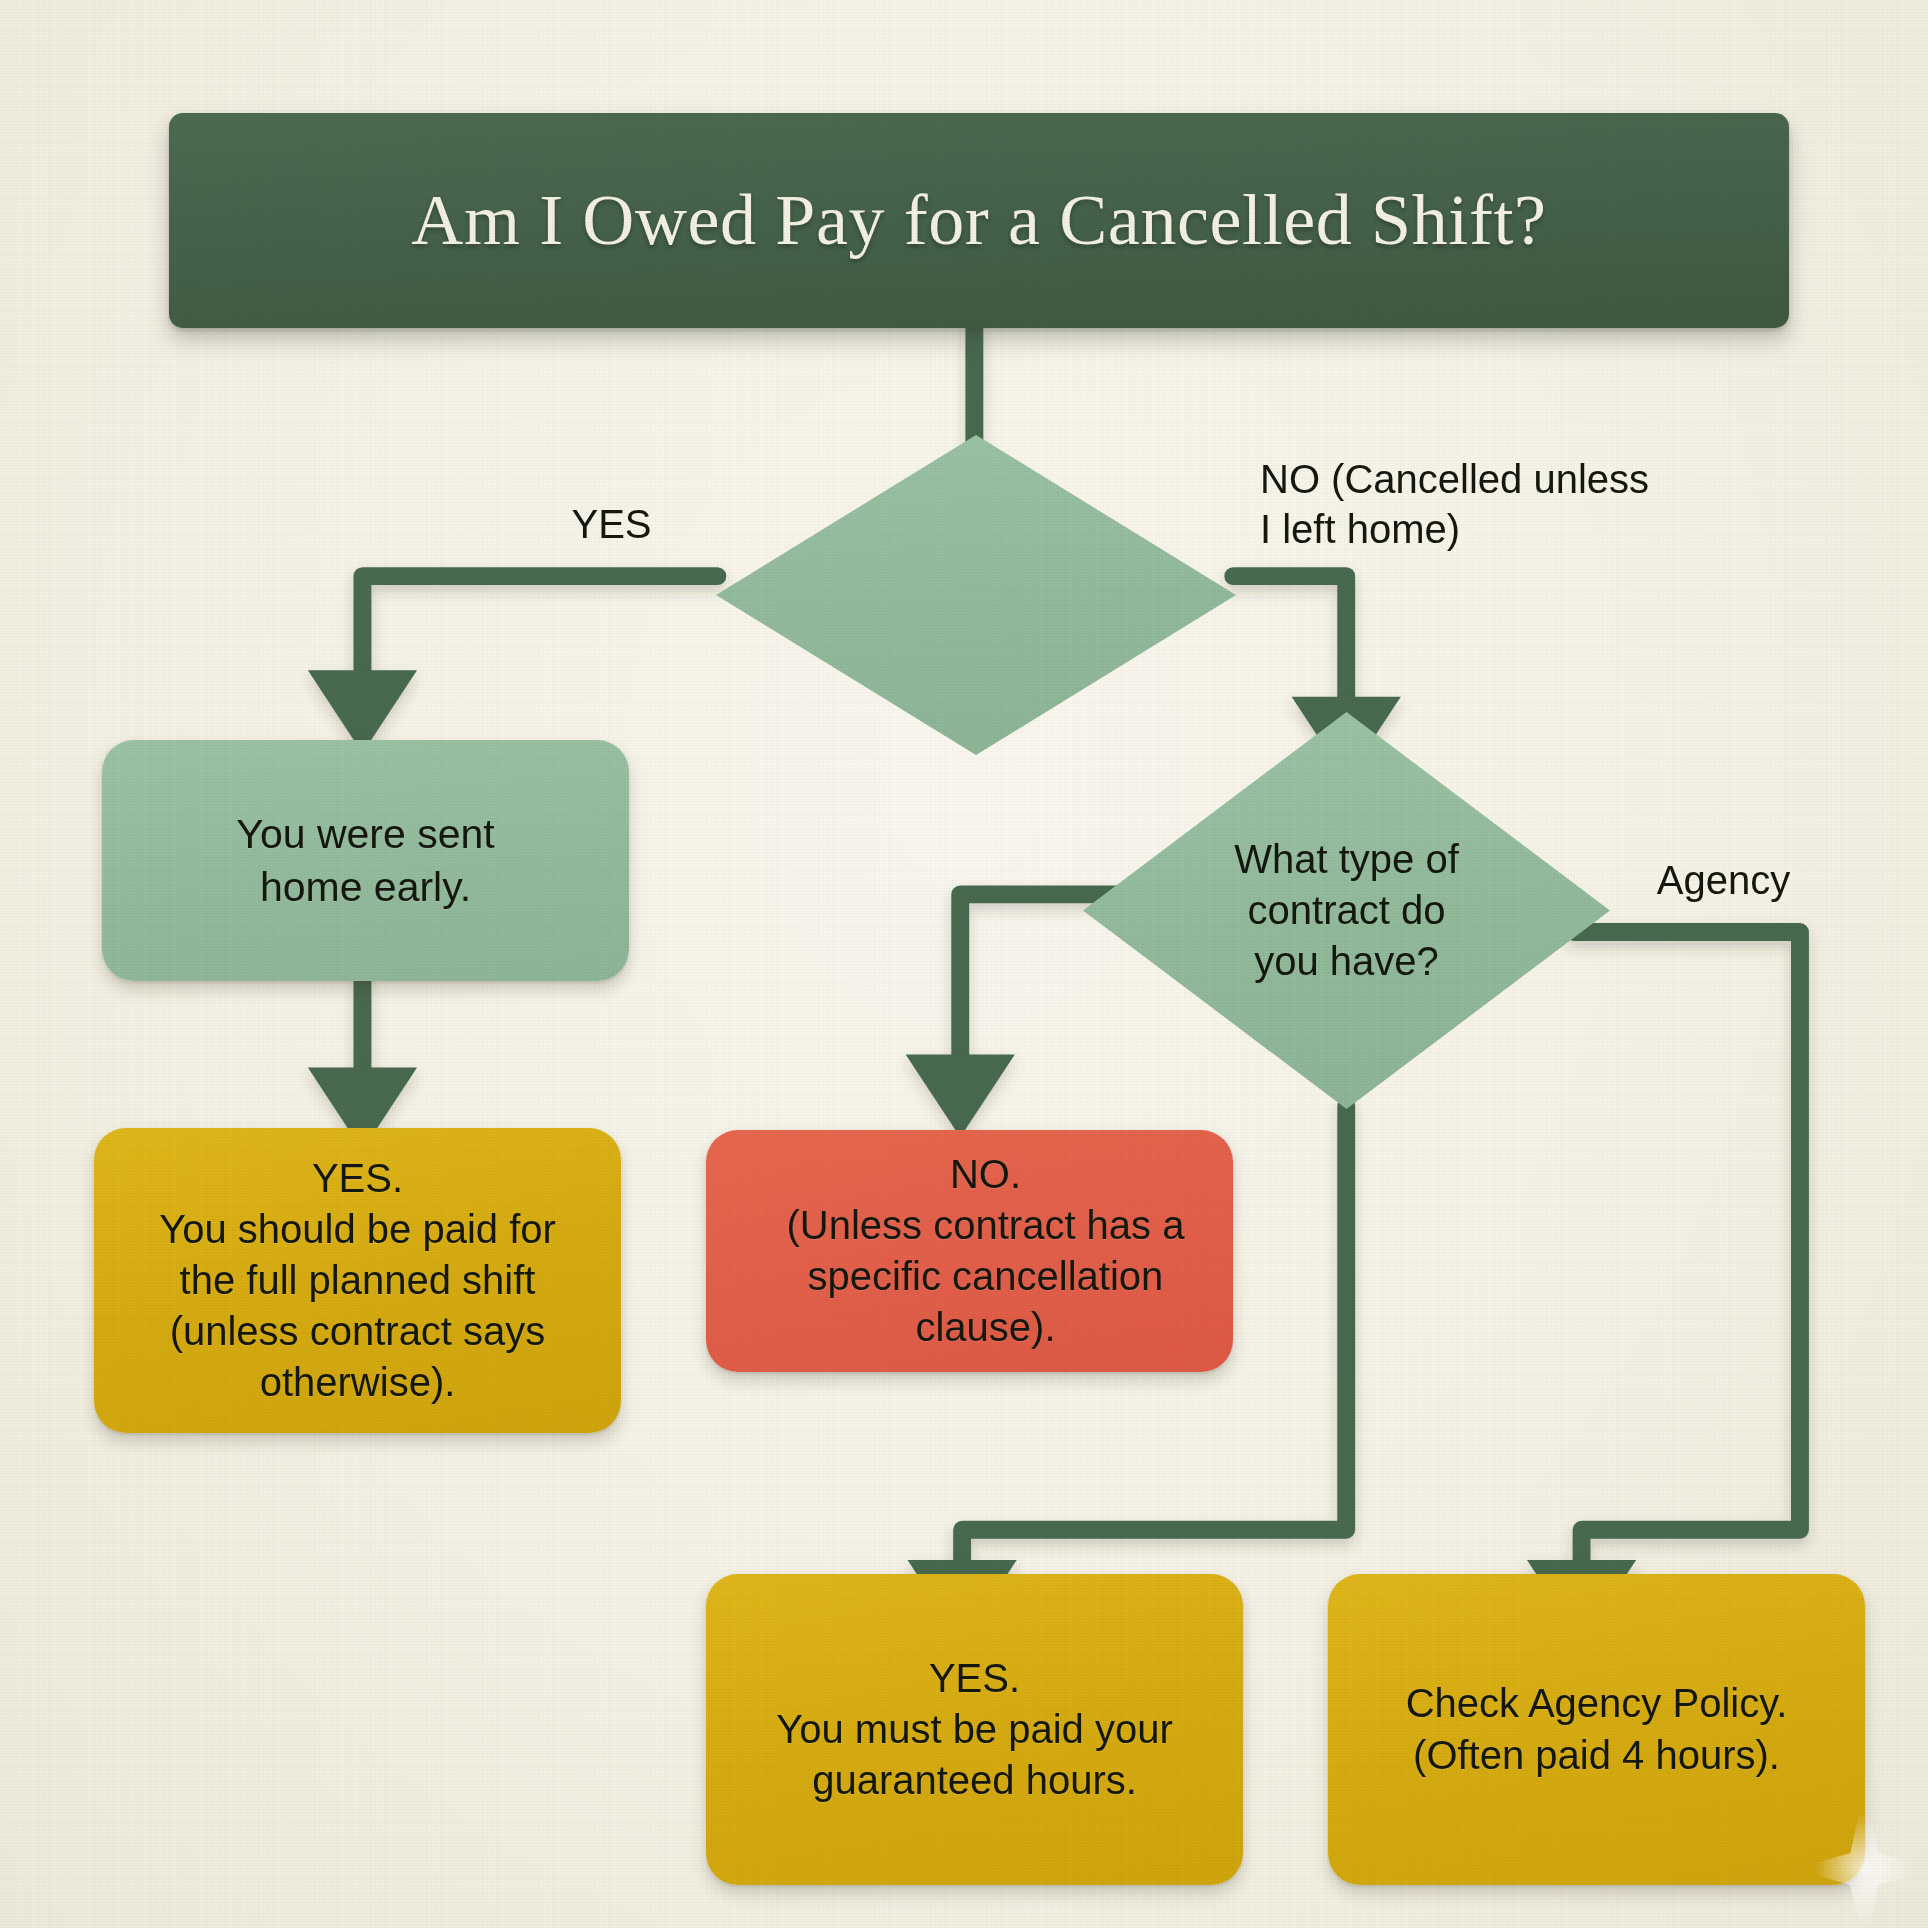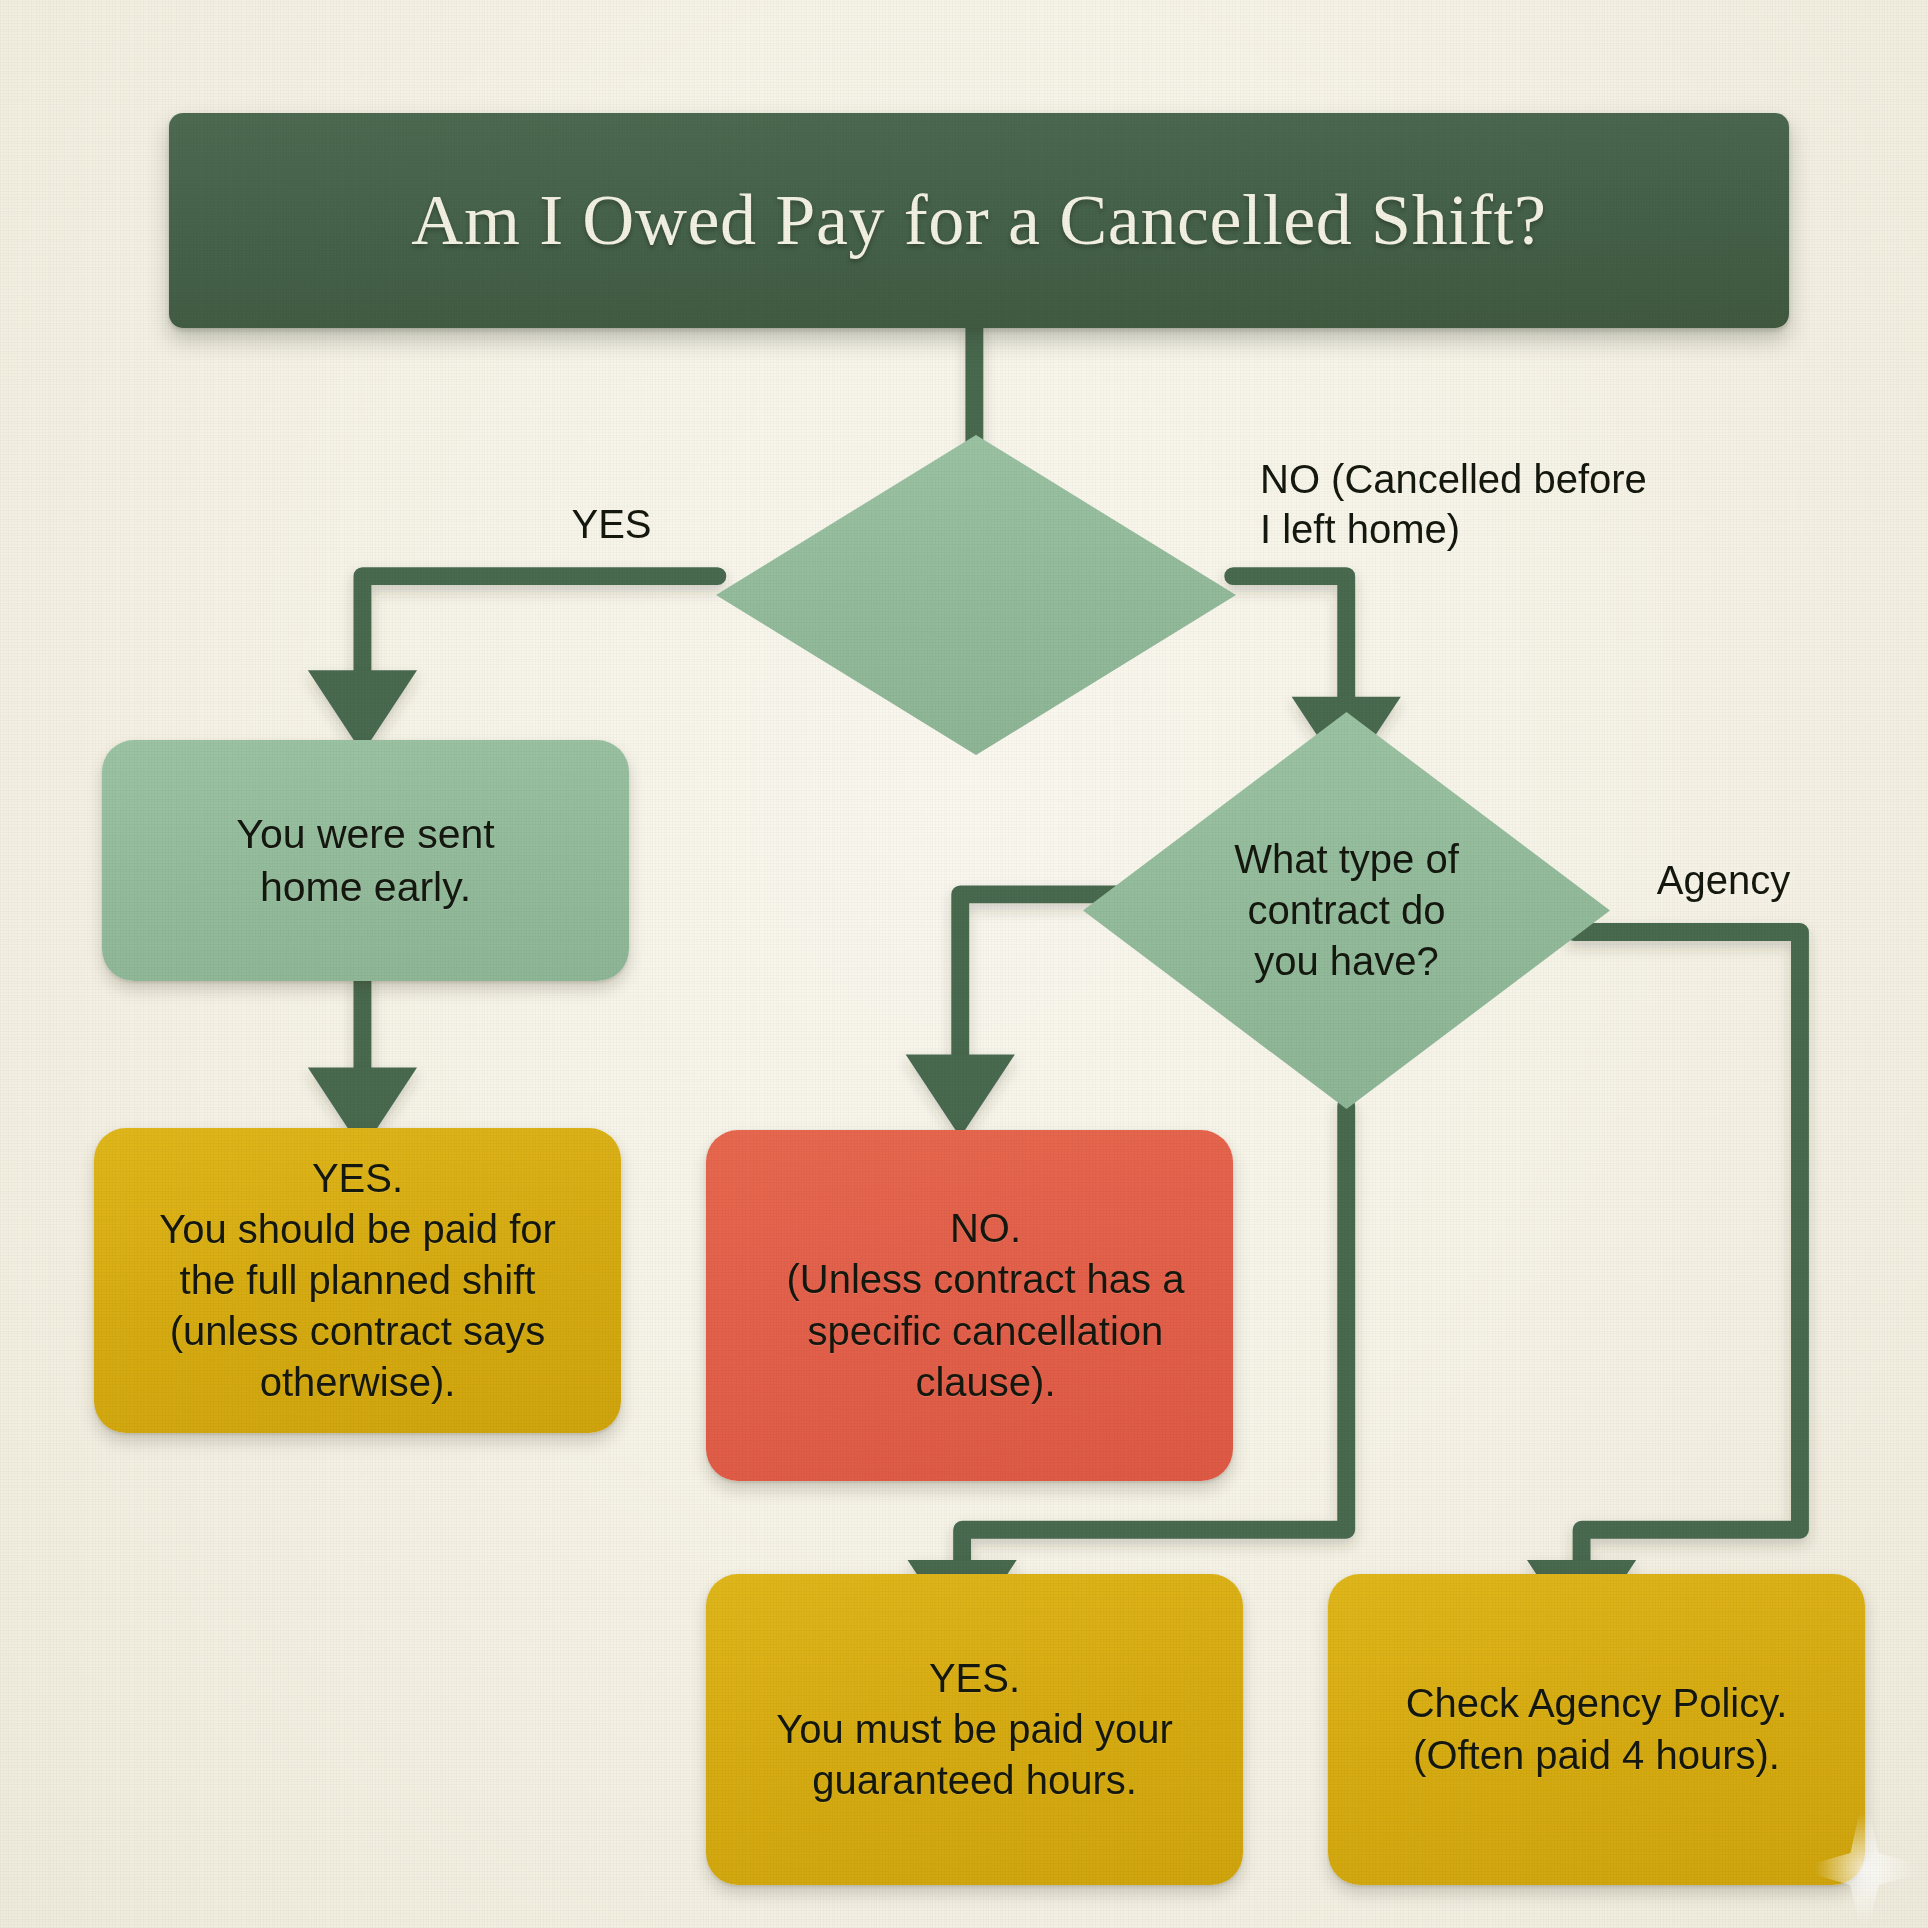--- a/index.html
+++ b/index.html
@@ -168,41 +168,41 @@
 otherwise).</div>
   </div>
 
   <div class="diamond" style="left:1083px;top:712px;width:527px;height:397px;">
     <div class="shape"></div>
     <div class="txt">What type of
 contract do
 you have?</div>
   </div>
 
-  <div class="node rbox red" style="left:706px;top:1130px;width:527px;height:351px;padding-left:32px;">
+  <div class="node rbox red" style="left:706px;top:1130px;width:527px;height:242px;padding-left:32px;">
     <div class="txt">NO.
 (Unless contract has a
 specific cancellation
 clause).</div>
   </div>
 
   <div class="node rbox yellow" style="left:706px;top:1574px;width:537px;height:311px;">
     <div class="txt">YES.
 You must be paid your
 guaranteed hours.</div>
   </div>
 
   <div class="node rbox yellow" style="left:1328px;top:1574px;width:537px;height:311px;">
     <div class="txt">Check Agency Policy.
 (Often paid 4 hours).</div>
   </div>
 
   <div class="elabel c" style="left:527px;top:499px;width:169px;">YES</div>
 
-  <div class="elabel l" style="left:1260px;top:454px;width:490px;">NO (Cancelled before
+  <div class="elabel l" style="left:1260px;top:454px;width:490px;">NO (Cancelled unless
 I left home)</div>
 
 
   <div class="elabel c" style="left:1620px;top:855px;width:207px;">Agency</div>
 
 
   <div class="sparkle" style="left:1794px;top:1789px;"></div>
   <div class="grain"></div>
 
 </div>

